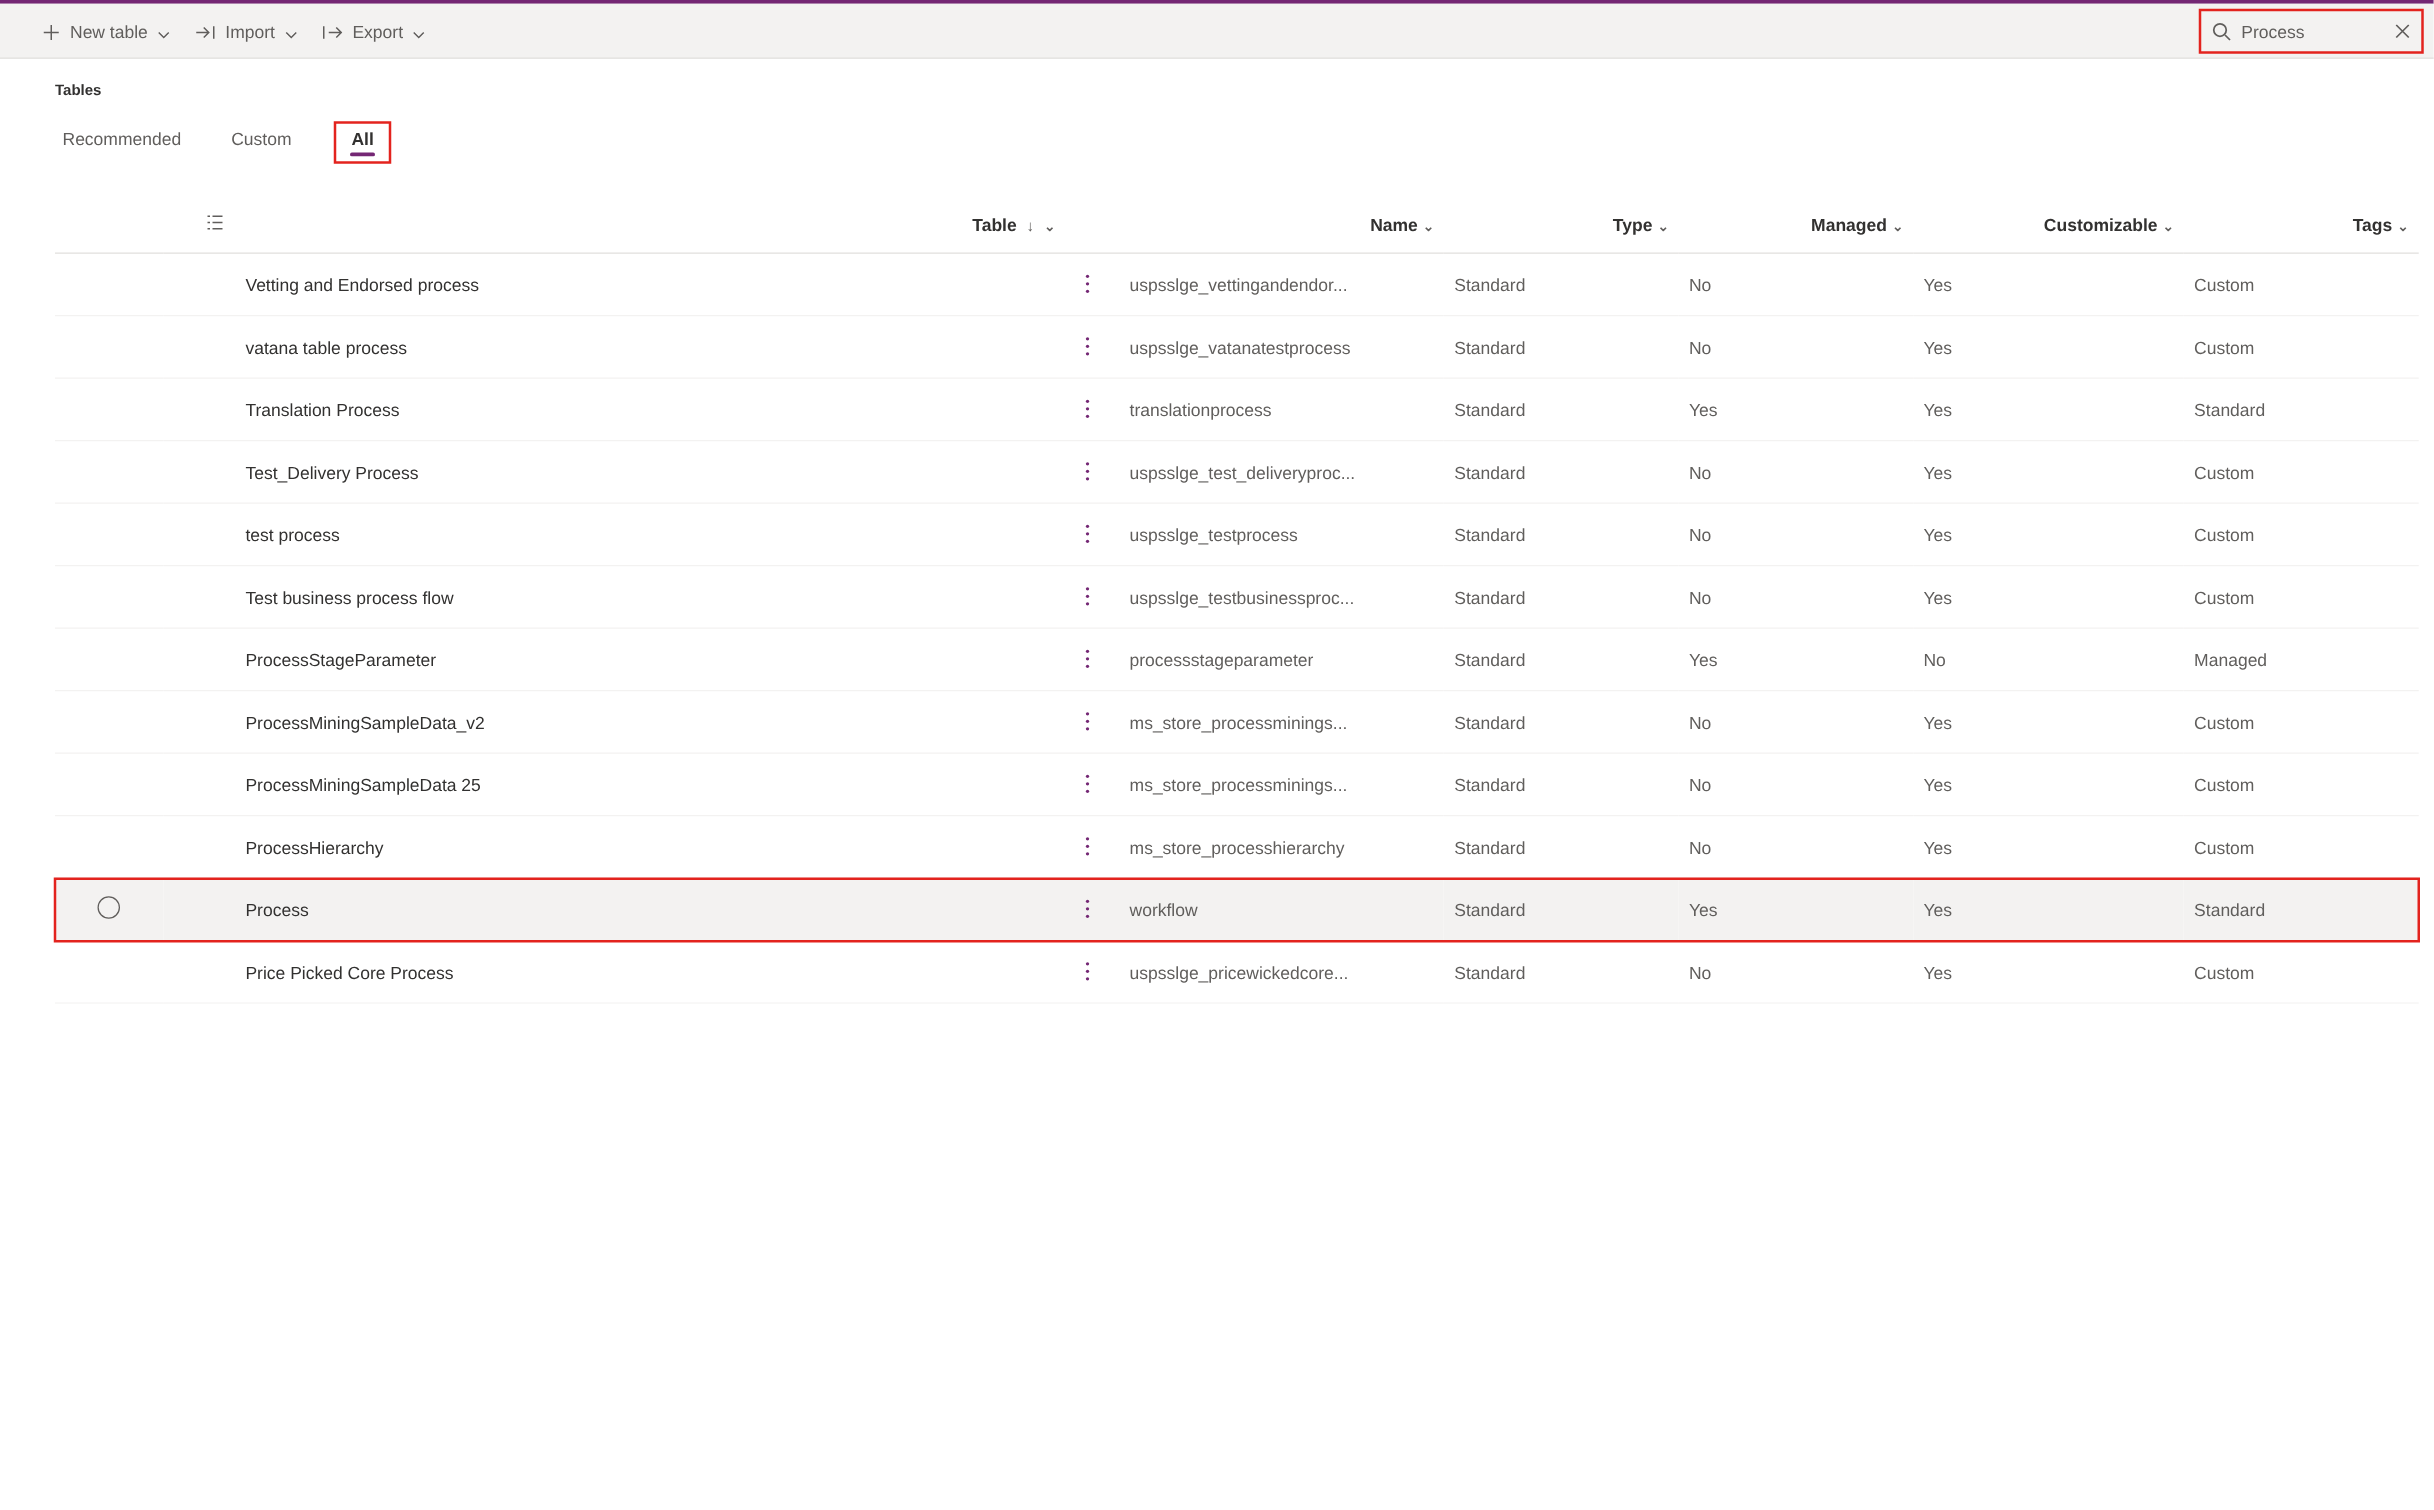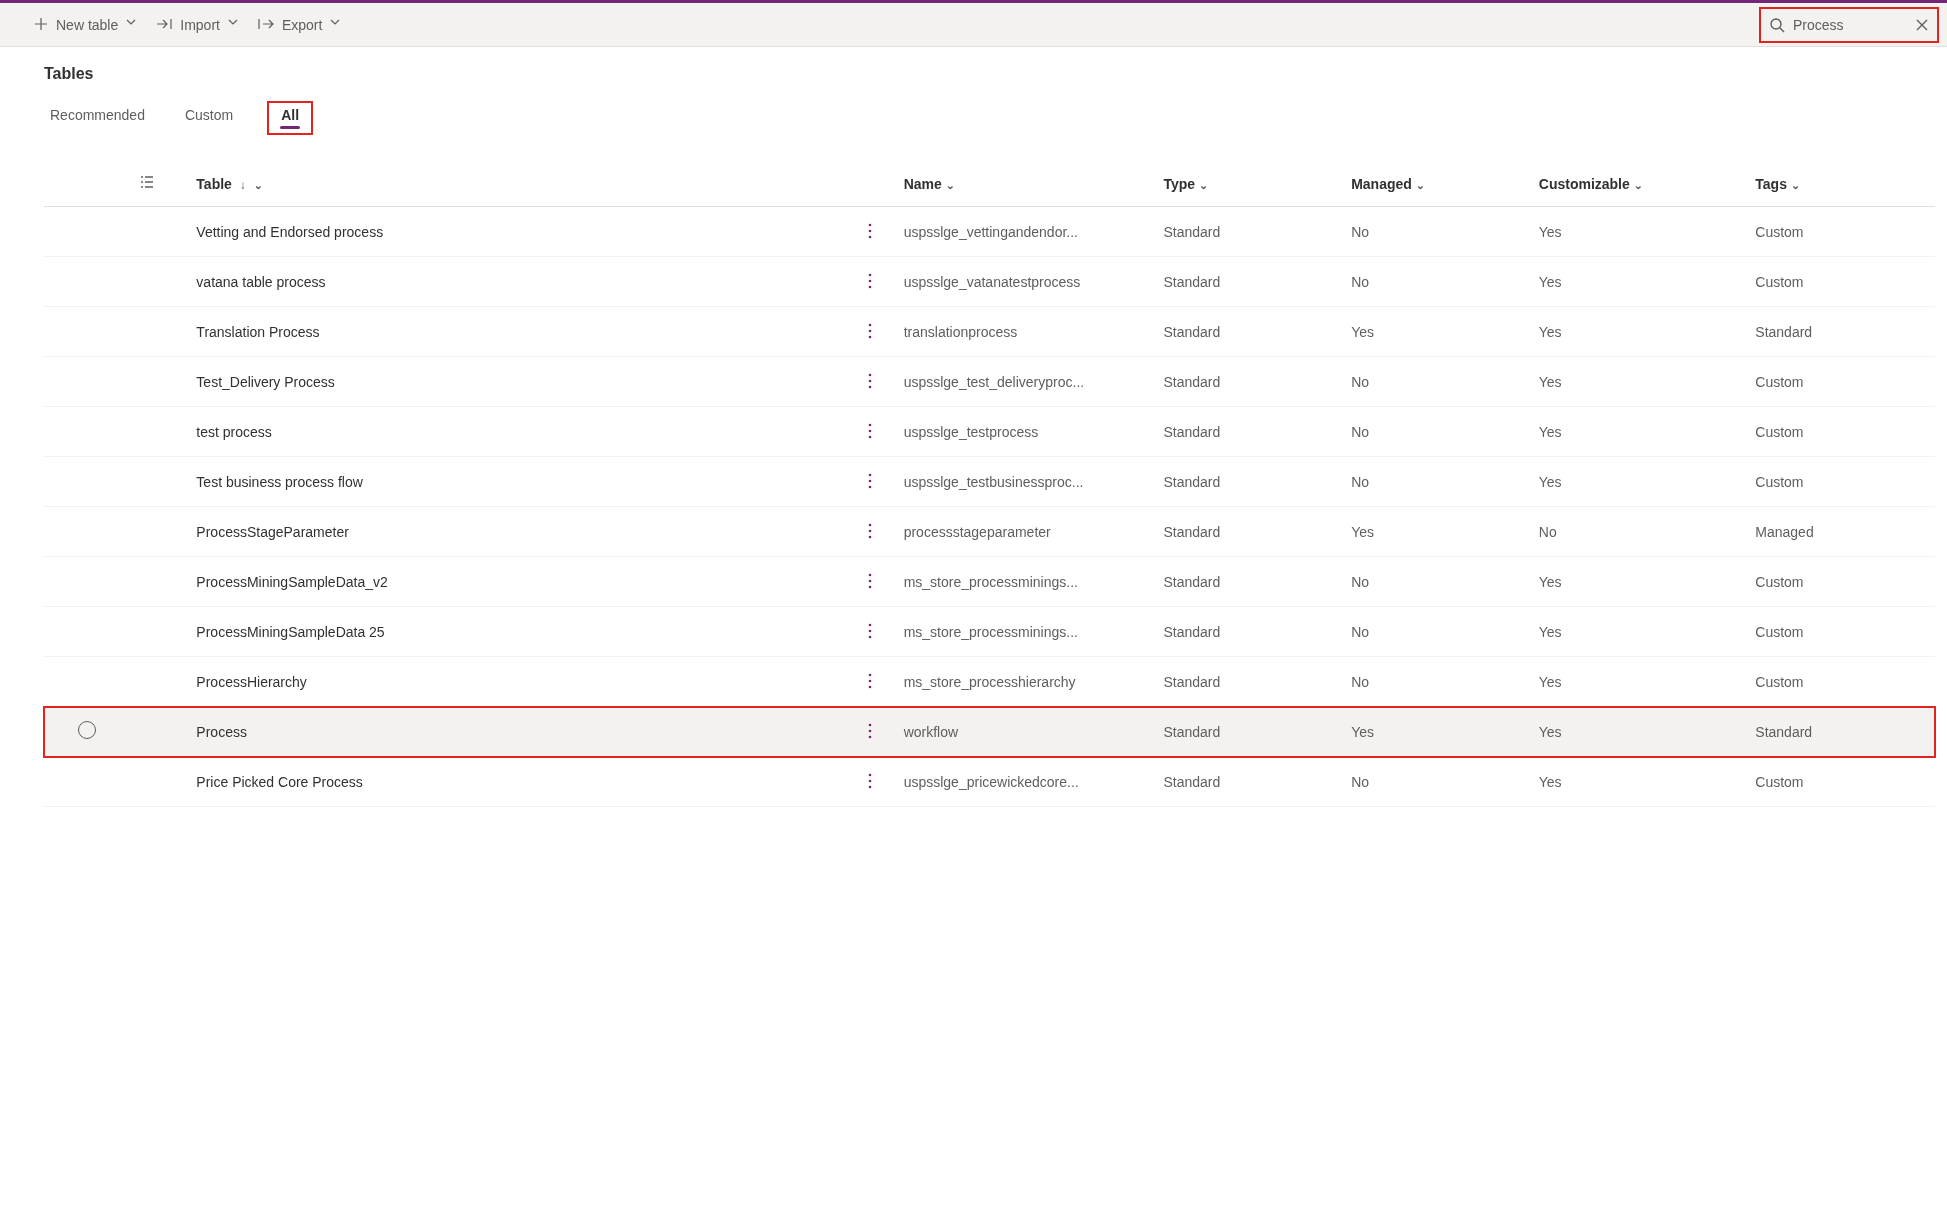--- a/index.html
+++ b/index.html
@@ -14,21 +14,21 @@
     display: flex;
     align-items: center;
     height: 44px;
     background: #f3f2f1;
     padding: 0 12px 0 24px;
     border-bottom: 1px solid #e1dfdd;
     position: relative;
   }
   .toolbar-btn {
     display: inline-flex;
-    align-items: flex-start;
+    align-items: flex-end;
     gap: 8px;
     padding: 6px 10px;
     color: #605e5c;
     cursor: pointer;
     font-size: 14px;
   }
   .toolbar-btn svg { flex-shrink: 0; }
   .chevron {
     display: inline-block;
     width: 10px;
@@ -46,21 +46,21 @@
     background: #f3f2f1;
     min-width: 180px;
     height: 36px;
   }
   .search-text {
     color: #605e5c;
     font-size: 14px;
     flex: 1;
   }
   .page-title {
-    font-size: 16px;
+    font-size: 12px;
     font-weight: 600;
     padding: 18px 0 8px 44px;
   }
   .tabs {
     display: flex;
     gap: 28px;
     padding: 10px 0 0 44px;
     align-items: center;
     text-align: right;
   }
@@ -86,21 +86,21 @@
     border-radius: 2px;
   }
   .tab.highlighted {
     border: 2px solid #e3231e;
     padding: 4px 12px 10px 12px;
     font-weight: bold;
   }
   .table-area { padding: 30px 12px 0 44px; }
   table { width: 100%; border-collapse: collapse; table-layout: fixed; }
   thead th {
-    text-align: left;
+    text-align: right;
     font-weight: 600;
     font-size: 14px;
     padding: 10px 8px 14px 8px;
     border-bottom: 1px solid #e1dfdd;
     color: #323130;
     white-space: nowrap;
   }
   thead th .sort { color: #605e5c; margin-left: 4px; font-size: 12px; }
   tbody td {
     padding: 14px 8px;

